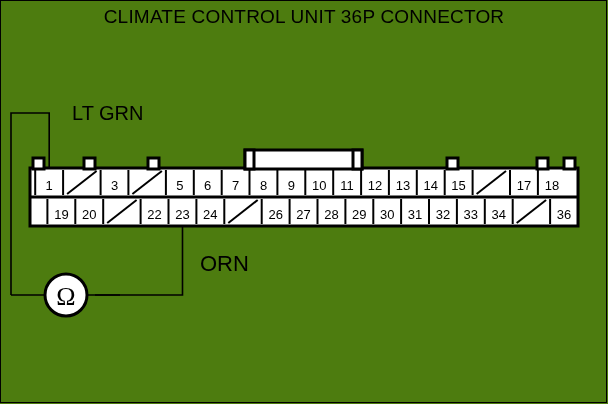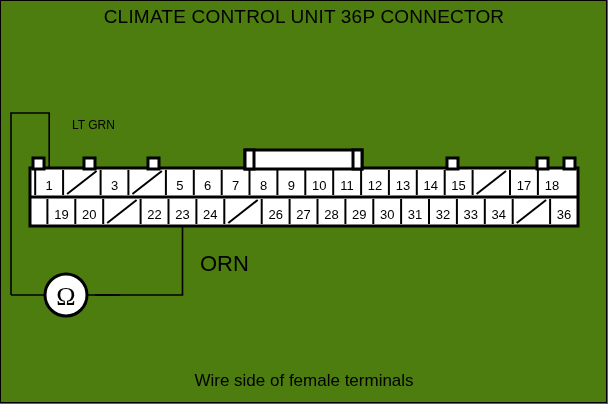--- a/index.html
+++ b/index.html
@@ -44,22 +44,22 @@
     left: 0;
     top: 371px;
     width: 608px;
     text-align: center;
     font-size: 17px;
     white-space: nowrap;
   }
   #label-ltgrn {
     position: absolute;
     left: 72px;
-    top: 118px;
-    font-size: 12px;
+    top: 102px;
+    font-size: 20px;
     white-space: nowrap;
   }
   #label-orn {
     position: absolute;
     left: 200px;
     top: 251px;
     font-size: 22px;
     white-space: nowrap;
   }
   #svg-layer {
@@ -203,15 +203,14 @@
         <text class="conn-cell-text" x="470.8" y="219.0">33</text>
         <line x1="484.8" x2="484.8" y1="199" y2="224" stroke="#000000" stroke-width="2"></line>
         <text class="conn-cell-text" x="498.7" y="219.0">34</text>
         <line x1="512.7" x2="512.7" y1="199" y2="224" stroke="#000000" stroke-width="2"></line>
         <line x1="516.7" y1="223.0" x2="546.1" y2="200.0" stroke="#000000" stroke-width="2"></line>
         <line x1="550.1" x2="550.1" y1="199" y2="224" stroke="#000000" stroke-width="2"></line>
         <text class="conn-cell-text" x="564.1" y="219.0">36</text>
       </g>
     </svg>
 
-  <div id="caption">Wire side of female terminals</div>
 
 </div>
 
 </body></html>

